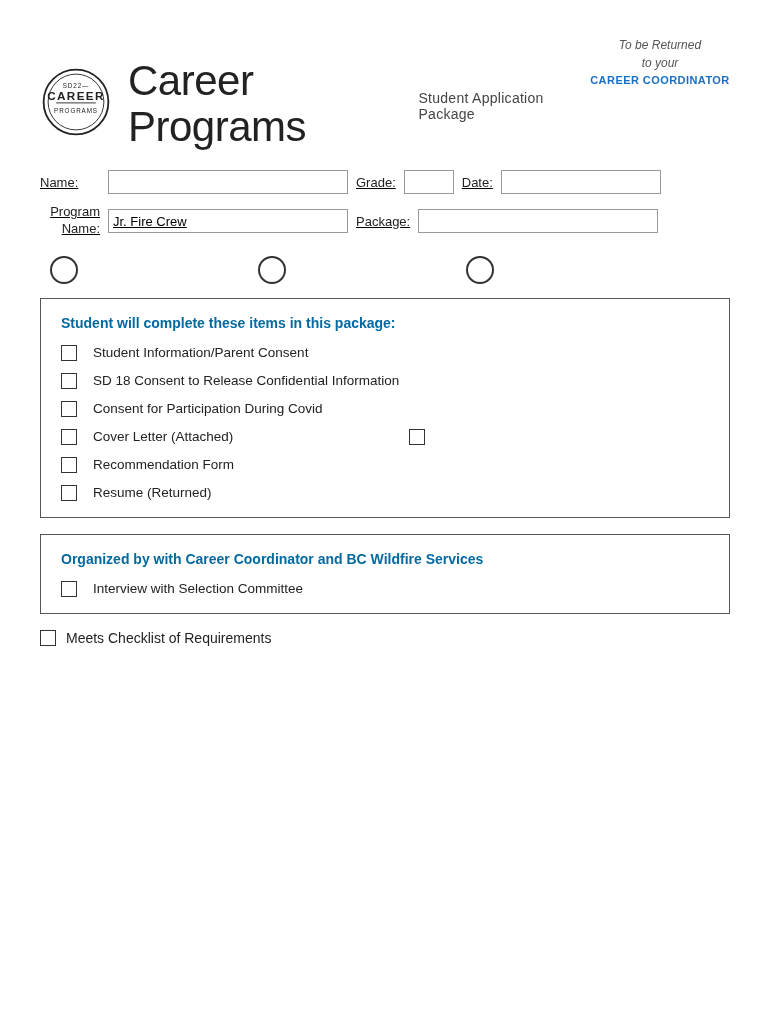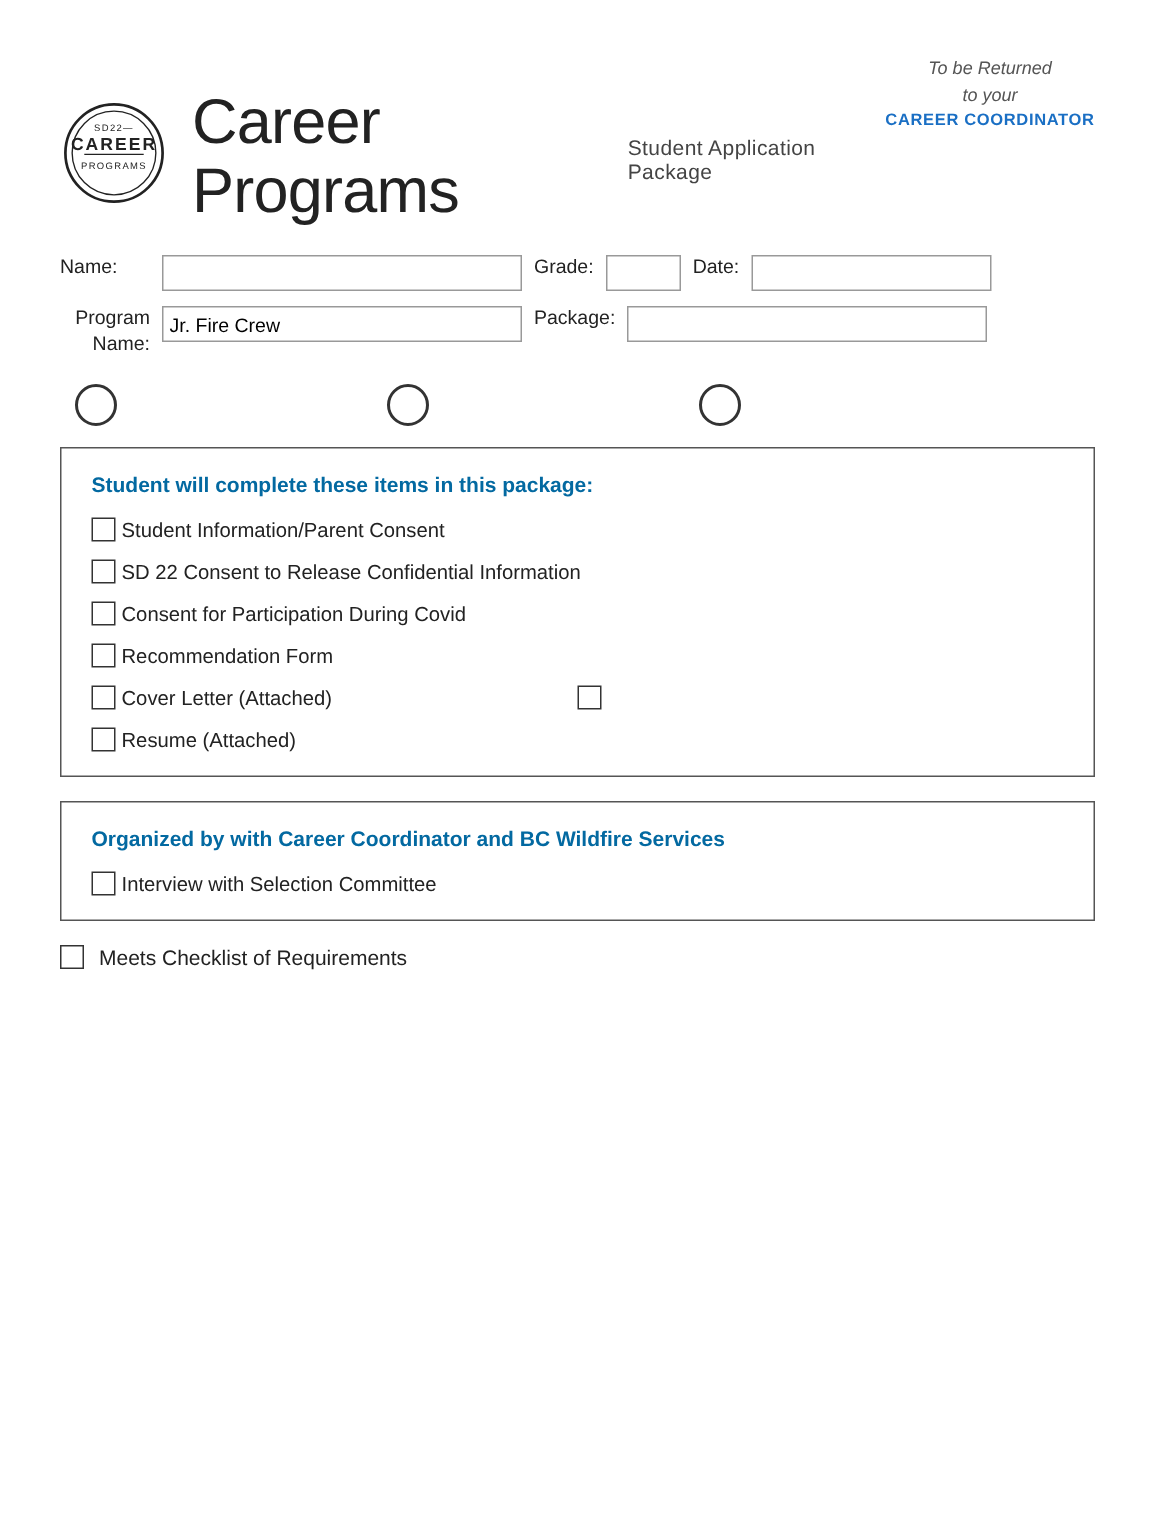--- a/index.html
+++ b/index.html
@@ -70,22 +70,24 @@
     }
     .page-subtitle {
       font-size: 14px;
       color: #444;
       margin-top: 4px;
       letter-spacing: 0.02em;
     }
     
     .form-row {
       display: flex;
+      align-items: center;
       gap: 8px;
       margin-bottom: 10px;
+      text-decoration: underline;
     }
     .field-label {
       font-size: 13px;
       color: #222;
       white-space: nowrap;
       min-width: 60px;
     }
     .field-label-sm {
       font-size: 13px;
       color: #222;
@@ -135,22 +137,22 @@
       margin-bottom: 16px;
     }
     .checklist-title {
       font-size: 14px;
       font-weight: bold;
       margin-bottom: 14px;
       color: #0369a1;
     }
     .checklist-item {
       display: flex;
-      align-items: center;
-      gap: 4px;
+      align-items: flex-start;
+      gap: 16px;
       margin-bottom: 12px;
       font-size: 13.5px;
       color: #222;
     }
     .checklist-item:last-child { margin-bottom: 0; }
     .check-box {
       width: 16px;
       height: 16px;
       border: 1.5px solid #333;
       background: transparent;
@@ -254,38 +256,38 @@
 
   <div class="checklist-section">
     <div class="checklist-title">Student will complete these items in this package:</div>
 
     <div class="checklist-item">
       <div class="check-box"></div>
       <span>Student Information/Parent Consent</span>
     </div>
     <div class="checklist-item">
       <div class="check-box"></div>
-      <span>SD 22 Consent to Release Confidential Information</span>
+      <span>SD 18 Consent to Release Confidential Information</span>
     </div>
     <div class="checklist-item">
       <div class="check-box"></div>
       <span>Consent for Participation During Covid</span>
-    </div>
-    <div class="checklist-item">
-      <div class="check-box"></div>
-      <span>Recommendation Form</span>
     </div>
     <div class="checklist-item cover-row">
       <div class="check-box"></div>
       <span>Cover Letter (Attached)</span>
       <div class="extra-box"></div>
     </div>
     <div class="checklist-item">
       <div class="check-box"></div>
-      <span>Resume (Attached)</span>
+      <span>Recommendation Form</span>
+    </div>
+    <div class="checklist-item">
+      <div class="check-box"></div>
+      <span>Resume (Returned)</span>
     </div>
   </div>
 
   <div class="checklist-section">
     <div class="checklist-title">Organized by with Career Coordinator and BC Wildfire Services</div>
     <div class="checklist-item">
       <div class="check-box"></div>
       <span>Interview with Selection Committee</span>
     </div>
   </div>

